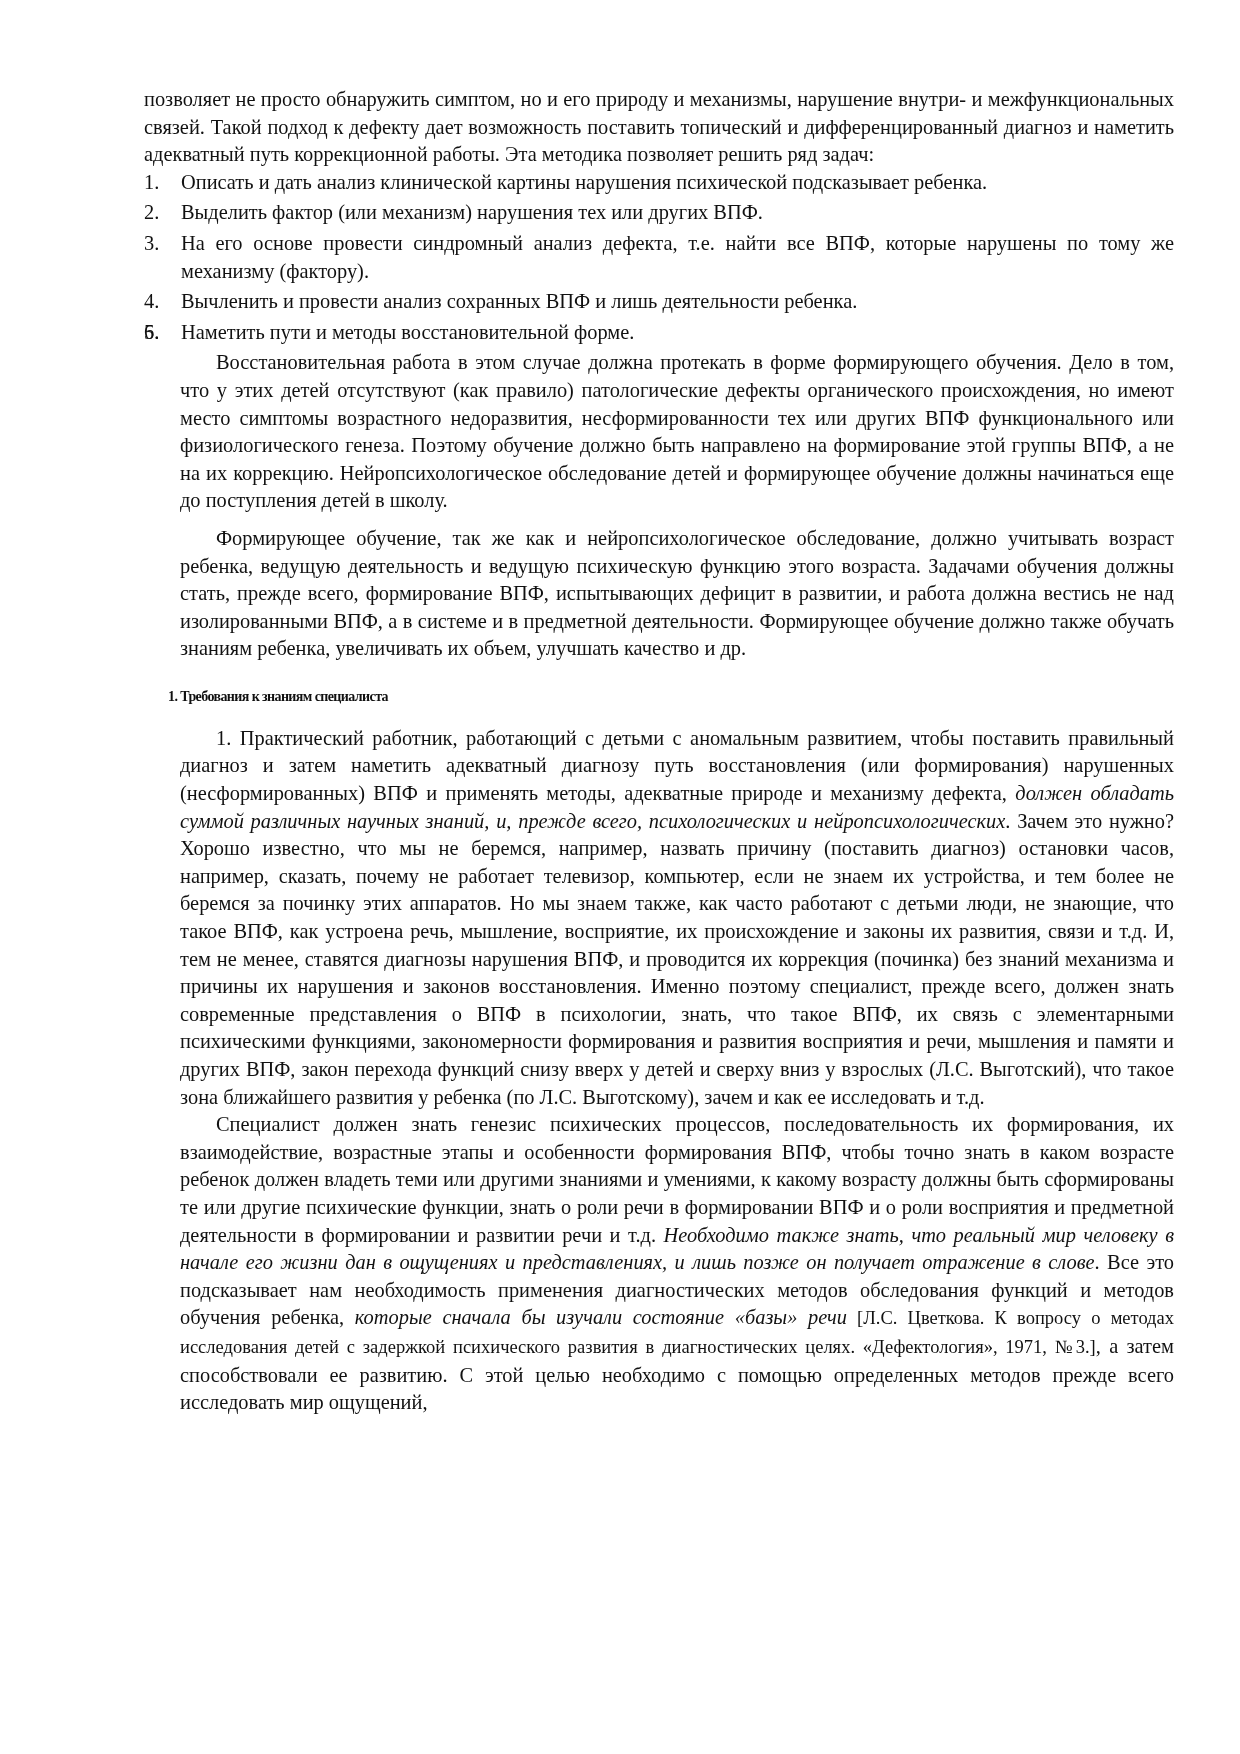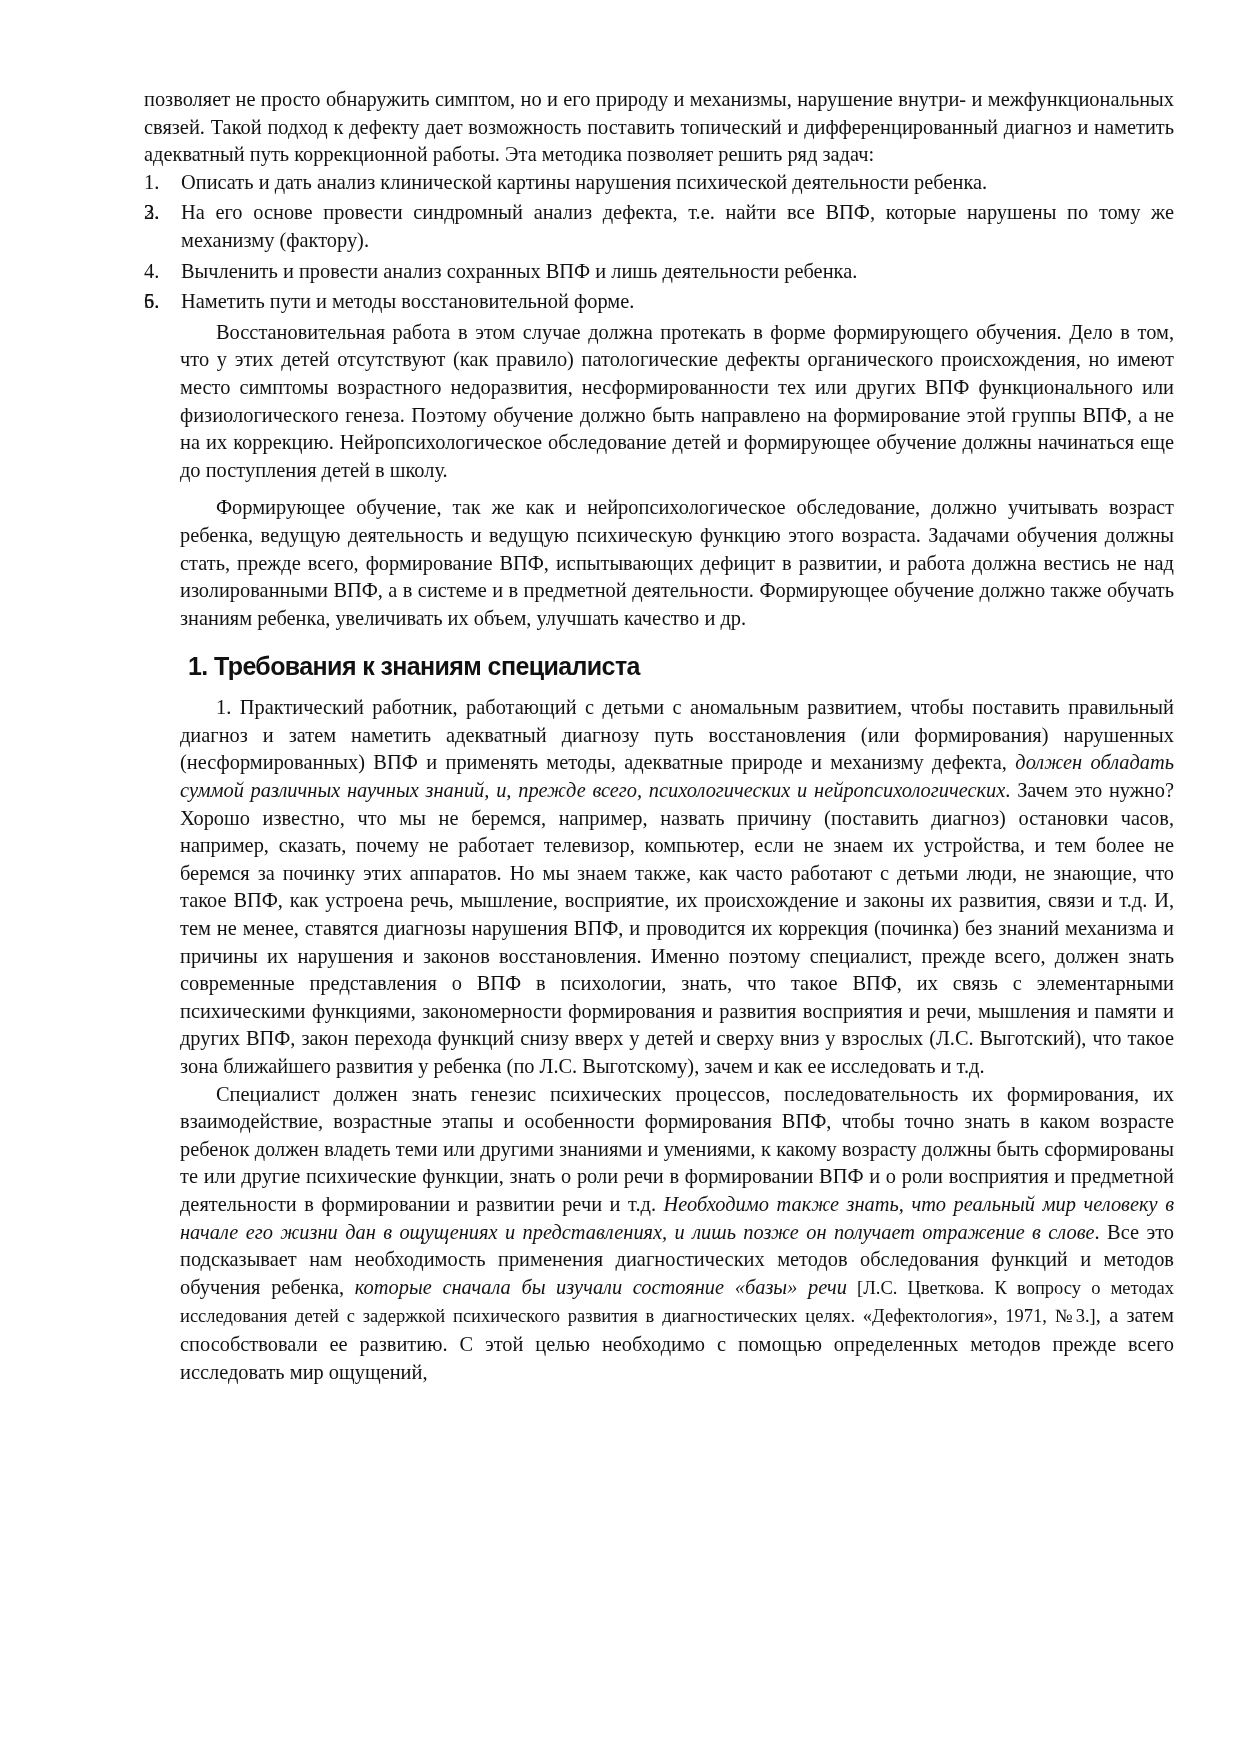--- a/index.html
+++ b/index.html
@@ -10,37 +10,37 @@
     font-size: 20.4px; line-height: 27.6px; color: #111;
     text-align: justify;
   }
   p { margin: 0; }
   .indent { text-indent: 36px; margin-left: 36px; }
   .gap-top { margin-top: 10px; }
   ol.tasks { margin: 0; padding: 0; list-style: none; }
   ol.tasks li { position: relative; padding-left: 37px; margin-bottom: 3px; }
   ol.tasks li .num { position: absolute; left: 0; top: 0; }
   h2.section {
-    font-family: Liberation Sans, sans-serif;
-    font-size: 25px; font-weight: bold; letter-spacing: -0.6px;
-    margin: 22px 0 16px 44px; line-height: 24px; text-align: left;
+    font-family: Liberation Serif, serif;
+    font-size: 14px; font-weight: bold; letter-spacing: -0.6px;
+    margin: 22px 0 16px 24px; line-height: 24px; text-align: left;
   }
   em { font-style: italic; }
   .small { font-size: 18.5px; }
 </style>
 </head>
 <body>
 
 <div class="page">
 
   <p>позволяет не просто обнаружить симптом, но и его природу и механизмы, нарушение внутри- и межфункциональных связей. Такой подход к дефекту дает возможность поставить топический и дифференцированный диагноз и наметить адекватный путь коррекционной работы. Эта методика позволяет решить ряд задач:</p>
 
   <ol class="tasks">
-    <li><span class="num">1.</span><span>Описать и дать анализ клинической картины нарушения психической деятельности ребенка.</span></li>
-    <li><span class="num">2.</span></li>
+    <li><span class="num">1.</span><span>Описать и дать анализ клинической картины нарушения психической подсказывает ребенка.</span></li>
+    <li><span class="num">2.</span><span>Выделить фактор (или механизм) нарушения тех или других ВПФ.</span></li>
     <li><span class="num">3.</span><span>На его основе провести синдромный анализ дефекта, т.е. найти все ВПФ, которые нарушены по тому же механизму (фактору).</span></li>
     <li><span class="num">4.</span><span>Вычленить и провести анализ сохранных ВПФ и лишь деятельности ребенка.</span></li>
     <li><span class="num">5.</span></li>
     <li><span class="num">6.</span><span>Наметить пути и методы восстановительной форме.</span></li>
   </ol>
 
   <p class="indent">Восстановительная работа в этом случае должна протекать в форме формирующего обучения. Дело в том, что у этих детей отсутствуют (как правило) патологические дефекты органического происхождения, но имеют место симптомы возрастного недоразвития, несформированности тех или других ВПФ функционального или физиологического генеза. Поэтому обучение должно быть направлено на формирование этой группы ВПФ, а не на их коррекцию. Нейропсихологическое обследование детей и формирующее обучение должны начинаться еще до поступления детей в школу.</p>
 
   <p class="indent gap-top">Формирующее обучение, так же как и нейропсихологическое обследование, должно учитывать возраст ребенка, ведущую деятельность и ведущую психическую функцию этого возраста. Задачами обучения должны стать, прежде всего, формирование ВПФ, испытывающих дефицит в развитии, и работа должна вестись не над изолированными ВПФ, а в системе и в предметной деятельности. Формирующее обучение должно также обучать знаниям ребенка, увеличивать их объем, улучшать качество и др.</p>
 

